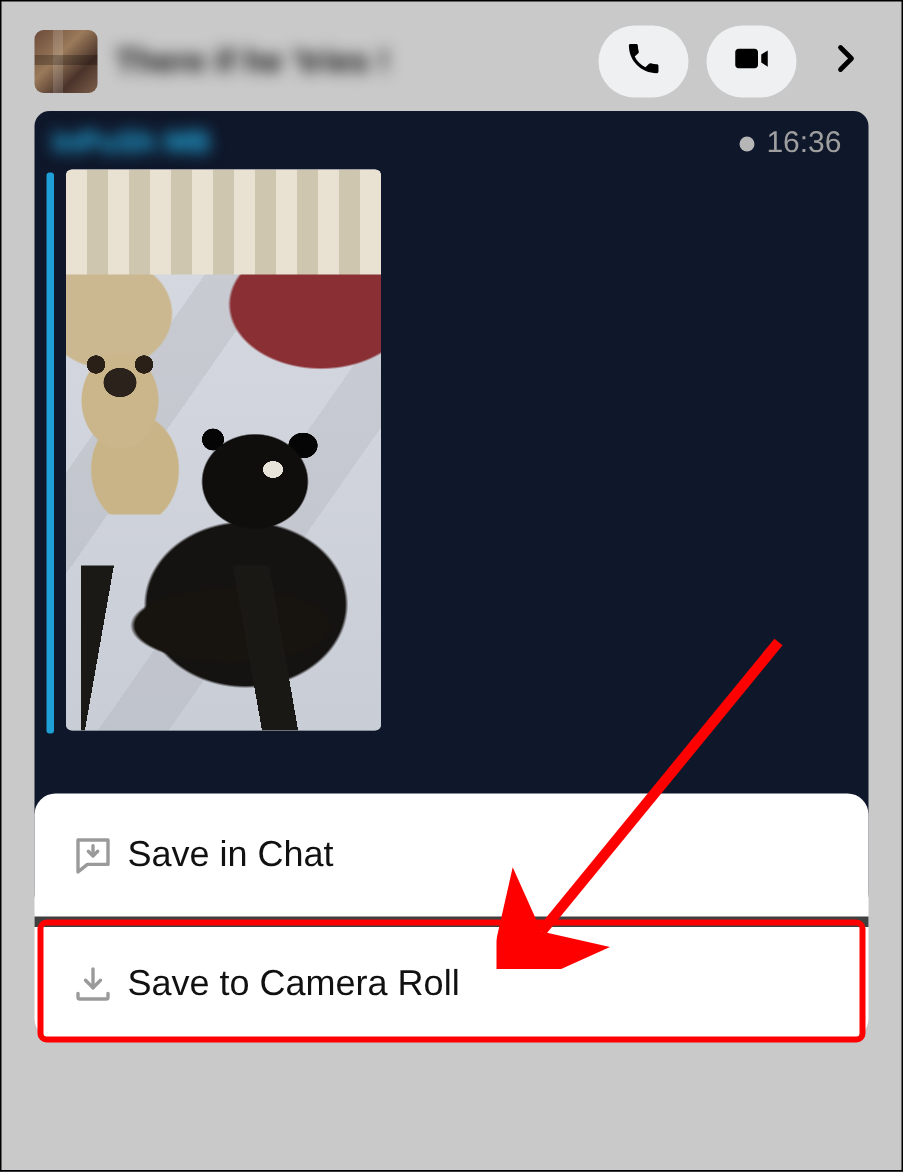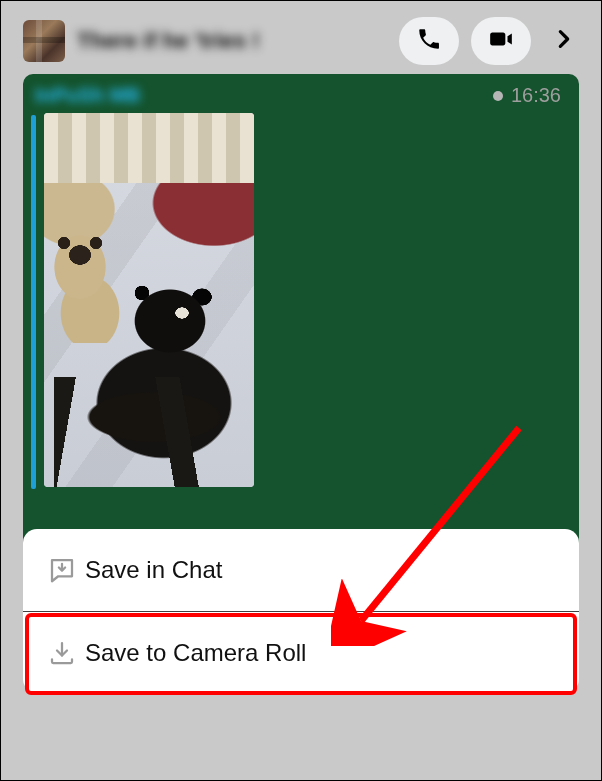--- a/index.html
+++ b/index.html
@@ -54,21 +54,21 @@
   .chev {
     width: 30px; display:flex; align-items:center; justify-content:center;
     margin-left: 6px;
   }
   .chev svg{ width: 22px; height: 28px; }
 
   .card {
     position: absolute;
     top: 73px; left: 22px; right: 22px;
     height: 532px;
-    background: #14532d;
+    background: #0f172a;
     border-radius: 10px;
     padding: 10px 14px 10px 8px;
   }
   .sender-row{
     display:flex; align-items:center; justify-content:space-between;
     padding: 0 4px 6px 4px;
   }
   .sender-name{
     font-size: 20px; font-weight: 800;
     color: #25b7ef;
@@ -152,21 +152,21 @@
   }
   .menu-item{
     height: 82px;
     display:flex; align-items:center;
     gap: 6px;
     padding: 0 22px;
     font-size: 24px;
     color:#111;
   }
   .menu-item + .menu-item{
-    border-top: 1px solid #404040;
+    border-top: 7px solid #404040;
     text-align: center;
   }
   .menu-icon{ width:34px; height:34px; display:flex; align-items:center; justify-content:center;}
   .menu-icon svg{ width:30px; height:30px; stroke:#9a9a9a; }
 
   .highlight-box{
     position:absolute;
     left: 24px; right: 24px;
     top: 612px; height: 82px;
     border: 4px solid #ff0000;

